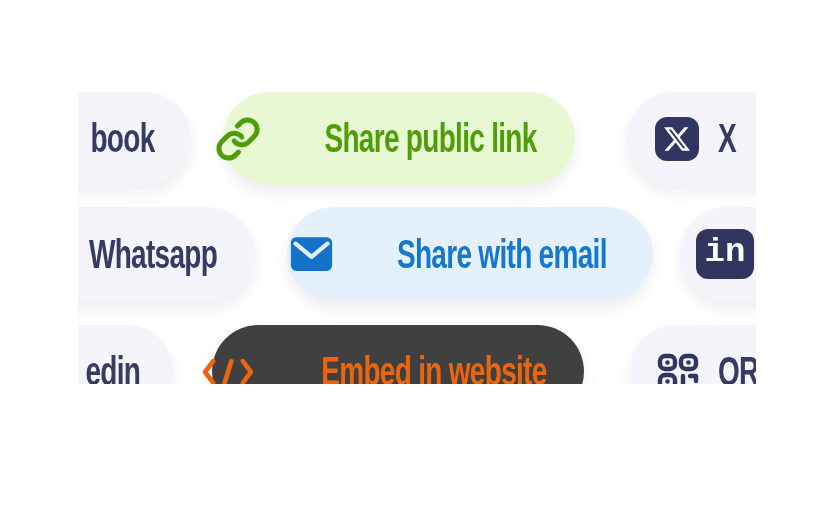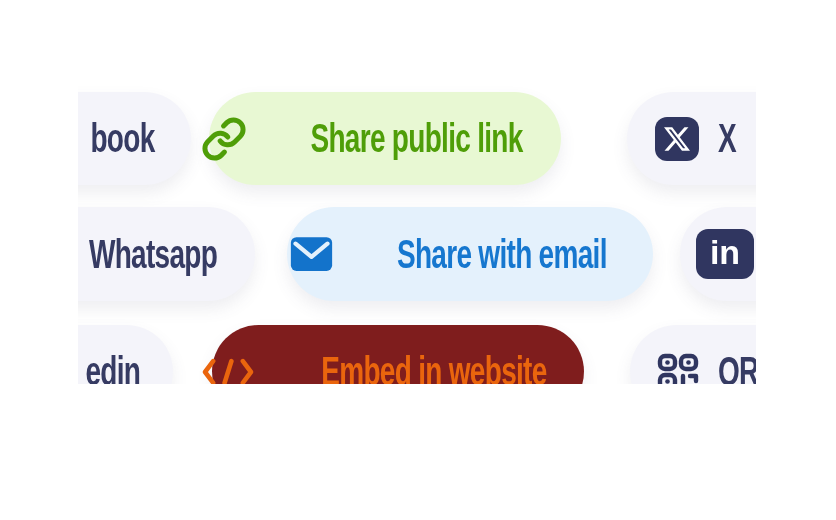--- a/index.html
+++ b/index.html
@@ -10,45 +10,45 @@
   .panel{position:absolute;left:78px;top:0;width:678px;height:384px;overflow:hidden;}
   .pill{
     position:absolute;display:flex;align-items:center;
     height:93px;border-radius:47px;
     box-shadow:0 8px 16px rgba(84,84,122,0.10);
     box-sizing:border-box;cursor:pointer;
   }
   .lav{background:#f4f4fa;color:#363b63;}
   .green{background:#e8f8d3;color:#4f9e08;}
   .blue{background:#e4f1fc;color:#1677cf;}
-  .orange{background:#7f1d1d;color:#ea650d;}
+  .orange{background:#404040;color:#ea650d;}
   .label{
     font-size:40px;font-weight:700;letter-spacing:-1px;white-space:nowrap;
     transform:scaleX(0.70);display:inline-block;
   }
   .align-right{justify-content:flex-end;}
   .align-right .label{transform-origin:right center;}
   .align-center{justify-content:center;gap:18px;}
   .align-center .label{transform-origin:center;}
   .align-left{justify-content:flex-start;}
   .align-left .label{transform-origin:left center;}
   .icon{flex:0 0 auto;display:flex;align-items:center;justify-content:center;}
   
   .r1{top:92px;}  .r2{top:207px;height:94px;} .r3{top:325px;}
   .p-facebook{left:-150px;width:263px;padding-right:36px;}
-  .p-sharelink{left:131px;width:352px;}
+  .p-sharelink{left:145px;width:352px;}
   .p-x{left:549px;width:245px;padding-left:28px;gap:19px;}
   .p-whatsapp{left:-85px;width:262px;padding-right:38px;}
   .p-email{left:209px;width:366px;}
   .p-linkedin{left:602px;width:175px;padding-left:16px;}
   .p-edin{left:-110px;width:205px;padding-right:33px;}
   .p-embed{left:134px;width:372px;}
   .p-qr{left:552px;width:226px;padding-left:25px;gap:17px;}
   
-  .badge{background:#303660;border-radius:12px;display:flex;align-items:center;justify-content:center;}
+  .badge{background:#303660;border-radius:12px;display:flex;align-items:center;justify-content:center;font-family:Liberation Mono, monospace;}
   .x-badge{width:44px;height:44px;}
   .in-badge{width:58px;height:50px;color:#ffffff;font-weight:700;font-size:34px;}
   .in-badge span{transform:translateY(-2px);}
 </style>
 </head>
 <body>
 
 <div class="panel">
 
   <div class="pill lav r1 p-facebook align-right">

